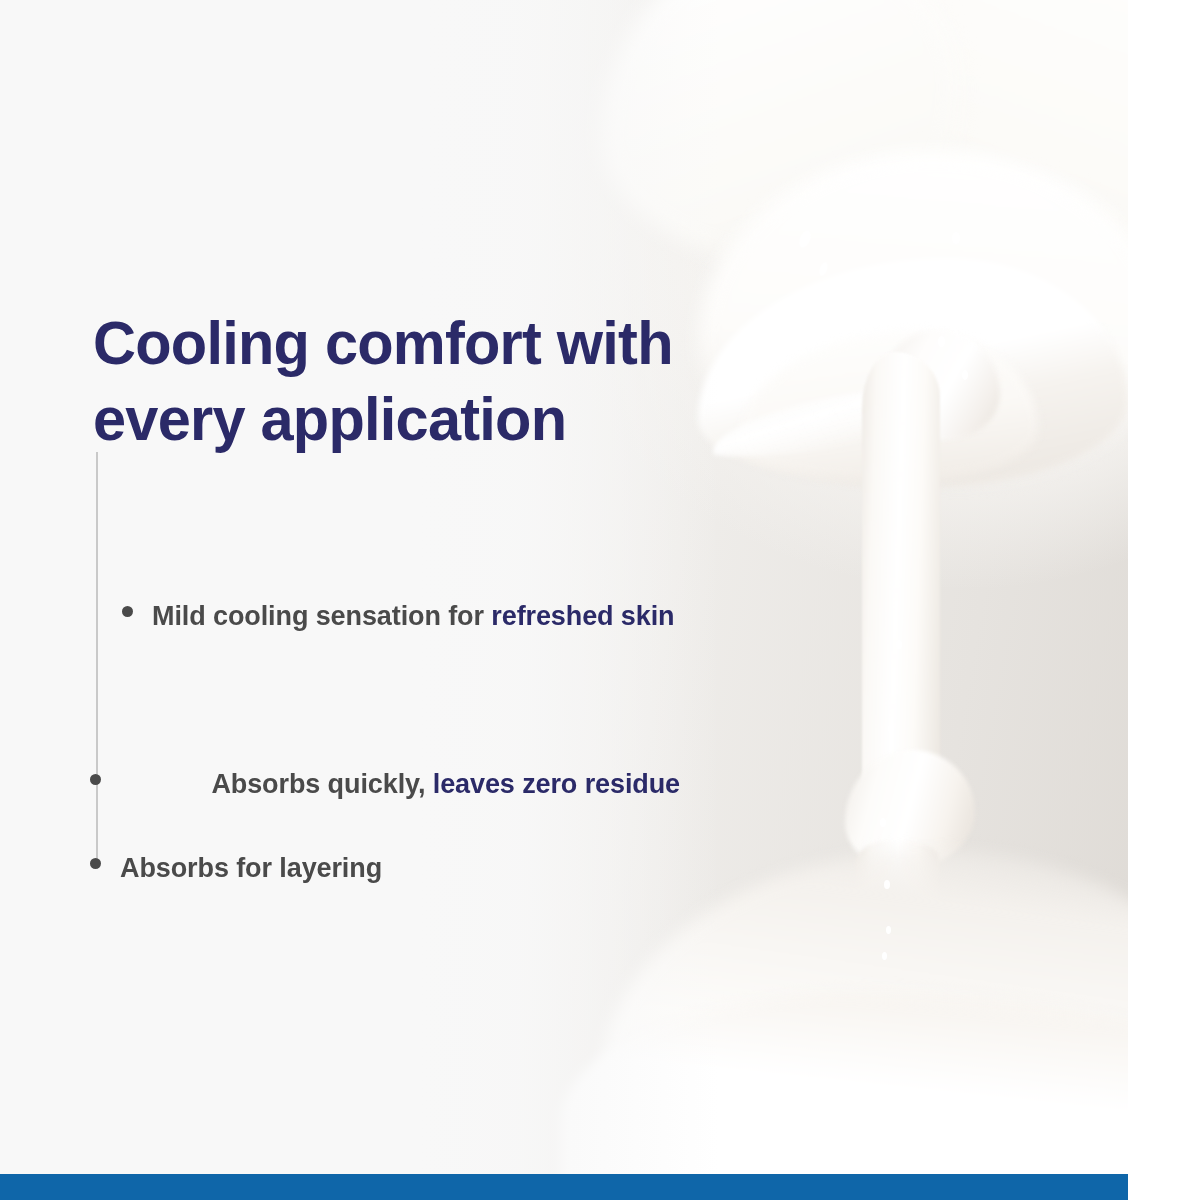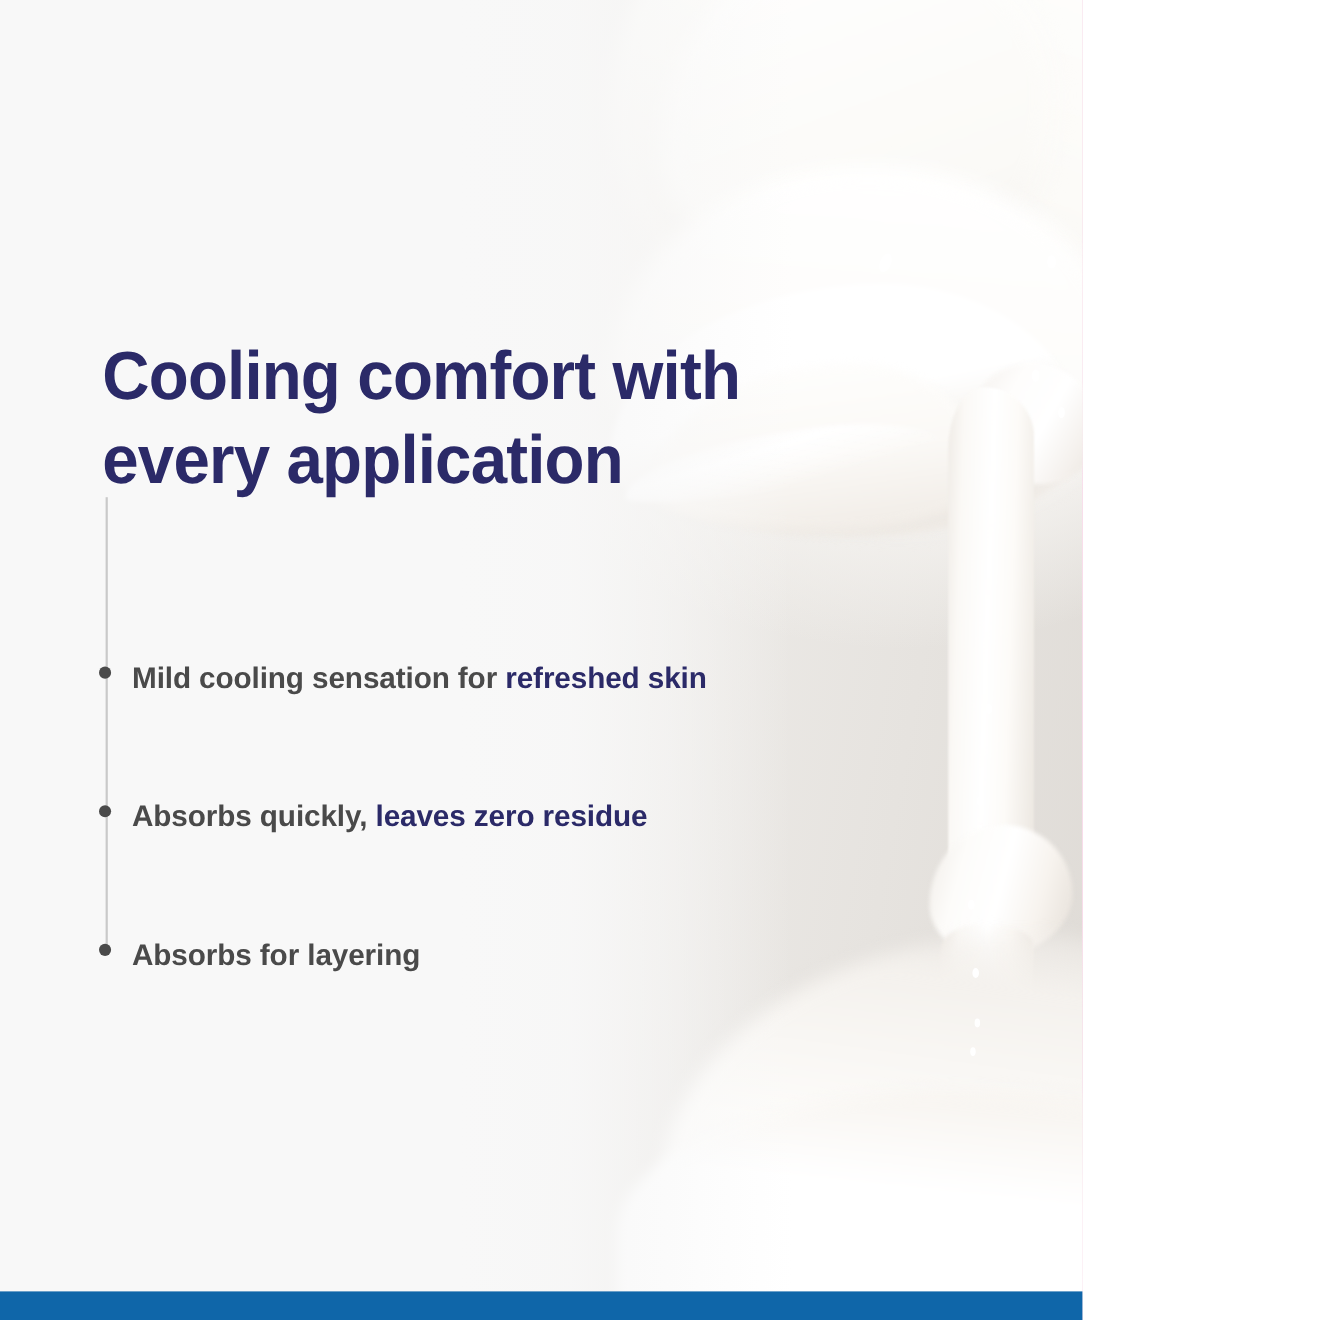--- a/index.html
+++ b/index.html
@@ -7,24 +7,24 @@
     padding: 0;
     background: #ffffff;
   }
 
   body {
     font-family: "Liberation Sans", sans-serif;
   }
 
   #canvas {
     position: relative;
-    width: 984px;
+    width: 1128px;
     height: 1200px;
     overflow: hidden;
-    background: #f9a8d4;
+    background: #fde047;
   }
 
   
   .photo {
     position: absolute;
     inset: 0;
     overflow: hidden;
   }
 
   
@@ -271,22 +271,22 @@
     font-weight: 700;
     color: #4a4a4a;
     letter-spacing: -0.1px;
     font-family: "Liberation Sans", sans-serif;
   }
 
   .accent {
     color: #2b2a68;
   }
 
-  .bullet-1 { top: 596px; }
-  .bullet-2 { top: 722px; }
+  .bullet-1 { top: 596px; margin-left: 32px; }
+  .bullet-2 { top: 764px; text-align: right; }
   .bullet-3 { top: 848px; }
 
   .bullet-1 .bullet-dot { top: 10px; }
   .bullet-2 .bullet-dot { top: 10px; }
   .bullet-3 .bullet-dot { top: 10px; }
 
   
   .bottom-bar {
     position: absolute;
     left: 0;

